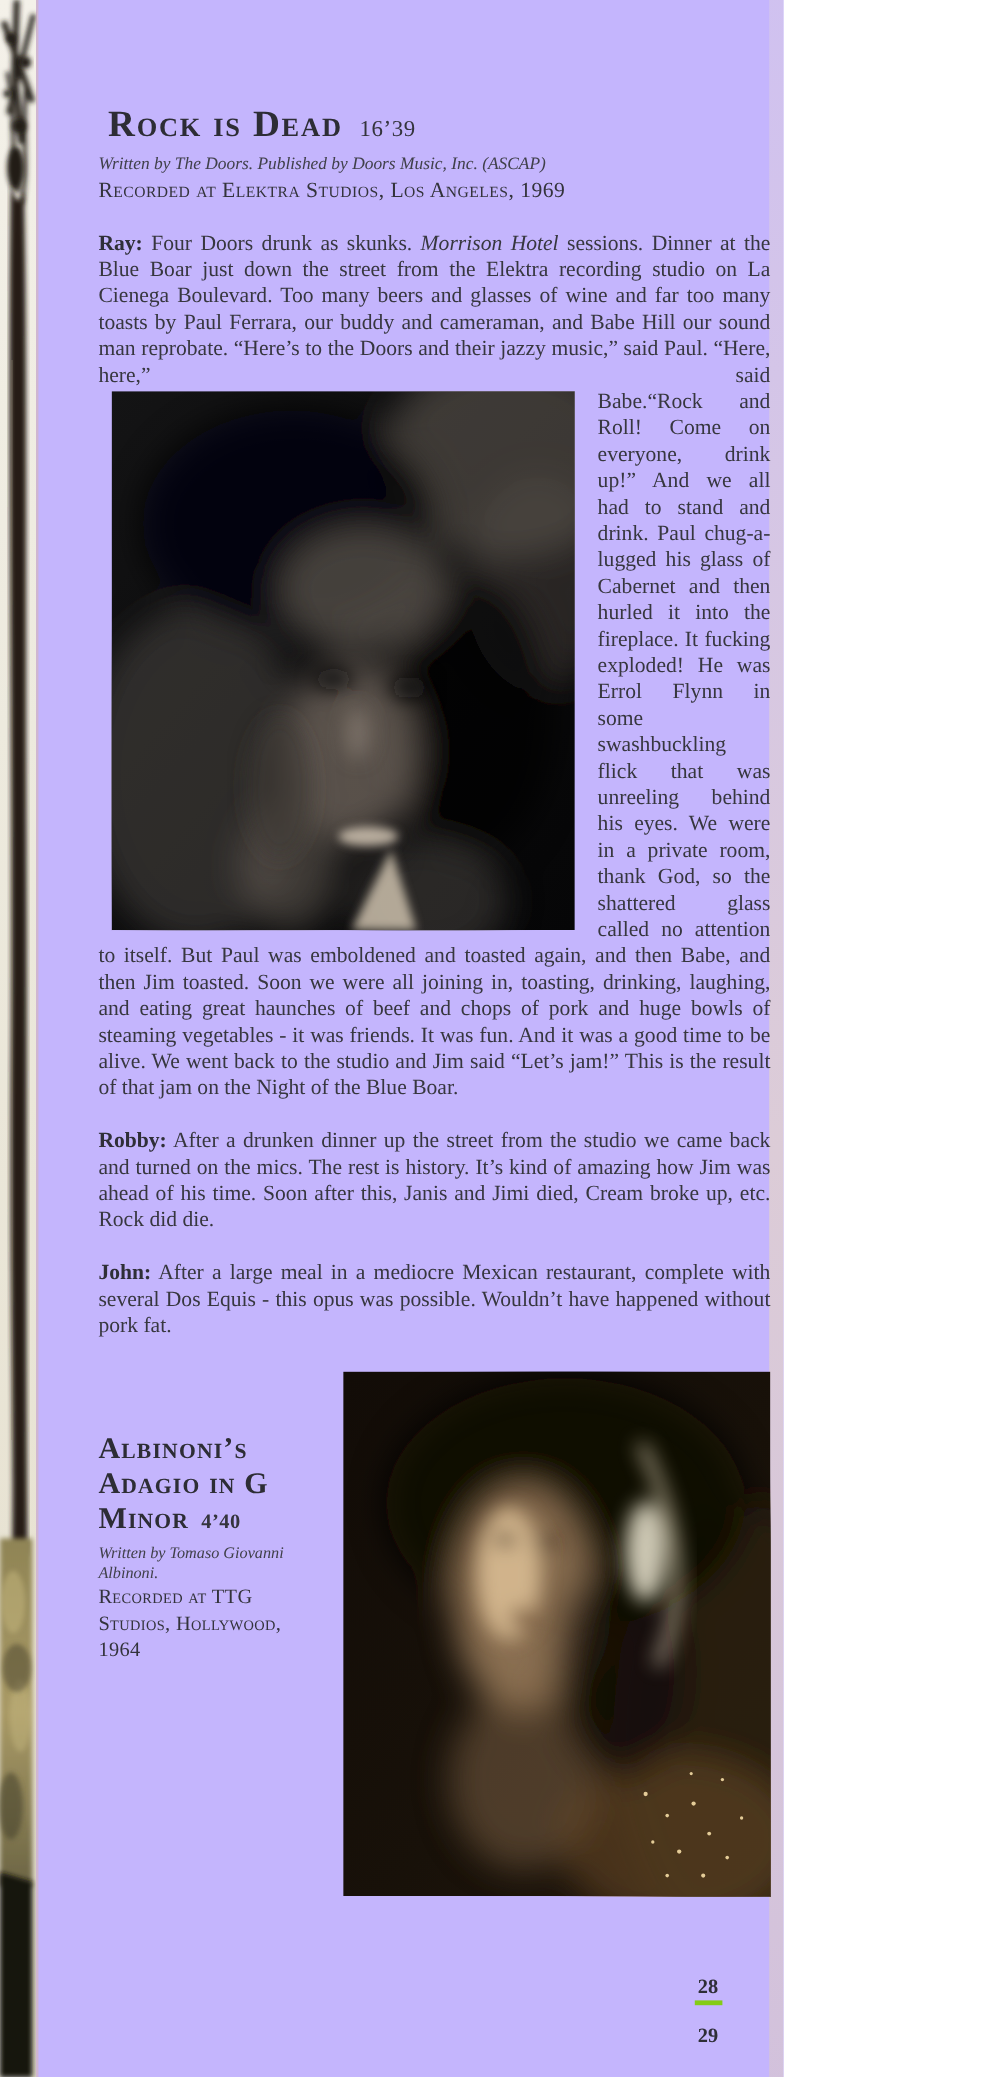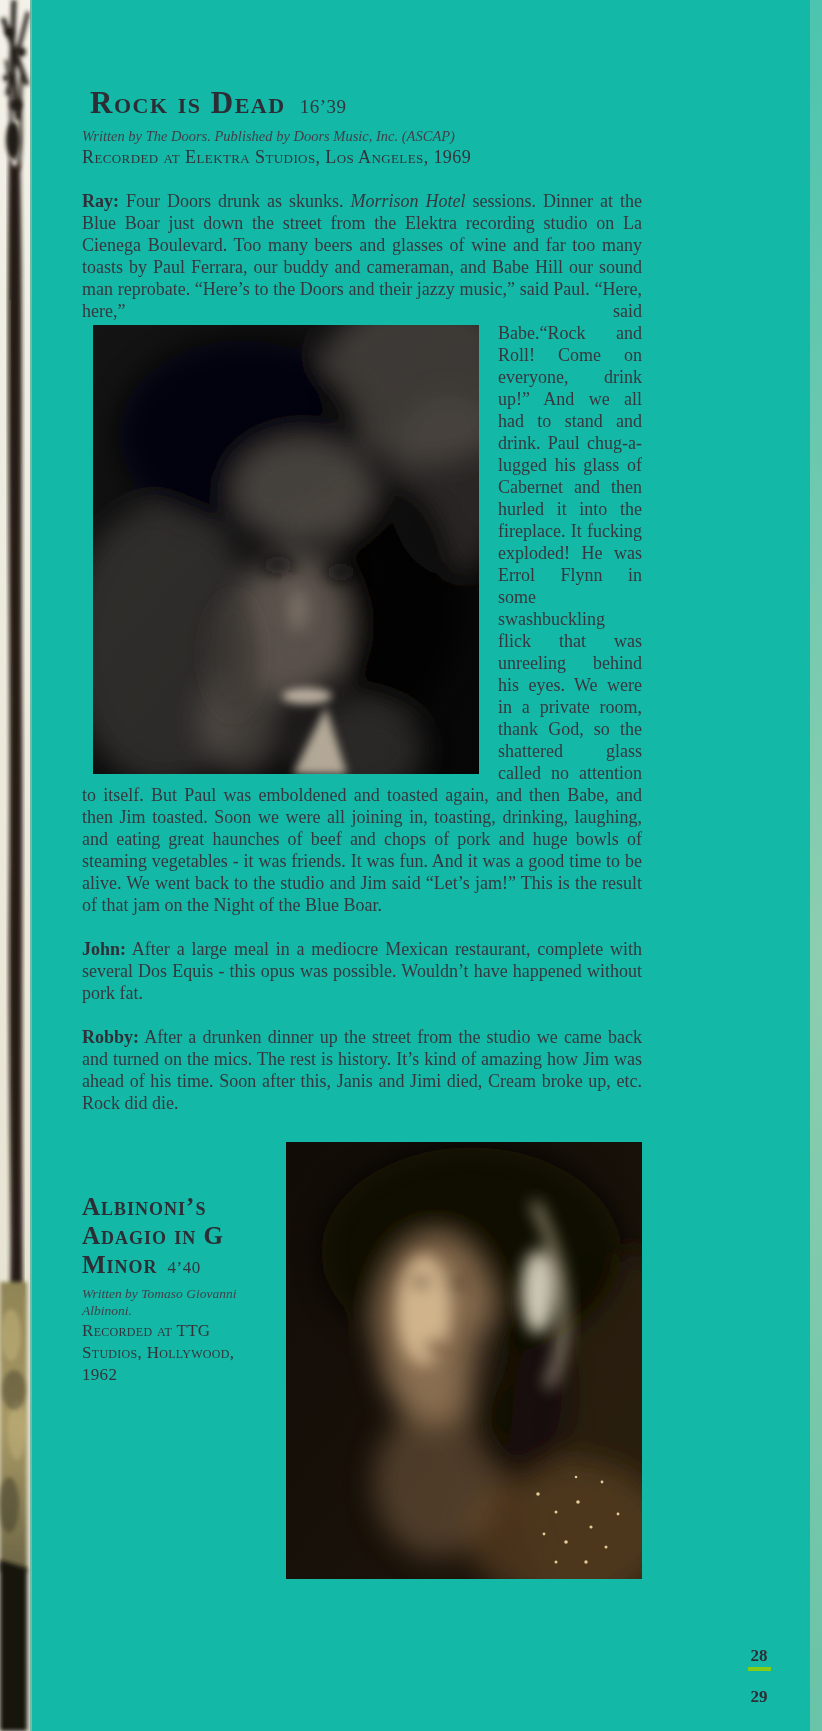--- a/index.html
+++ b/index.html
@@ -1,18 +1,18 @@
 <!DOCTYPE html>
 <html><head>
 <meta charset="utf-8">
 <style>
   html,body{margin:0;padding:0;background:#ffffff;}
   .page{
-    position:relative;width:822px;height:1731px;overflow:hidden;
-    background:#14b8a6;
+    position:relative;width:653px;height:1731px;overflow:hidden;
+    background:#c4b5fd;
     font-family:"Liberation Serif", serif;
     color:#3a3a40;
   }
   .left-strip{position:absolute;left:0;top:0;width:34px;height:1731px;}
   .right-shade{position:absolute;right:0;top:0;width:12px;height:1731px;
     background:linear-gradient(180deg,rgba(244,231,201,.25),rgba(240,223,184,.55) 55%,rgba(232,212,170,.4));}
   .content{position:absolute;left:82px;top:86px;width:560px;}
 
   .t1-title{
     font-variant:small-caps;font-weight:bold;font-size:31px;letter-spacing:1.5px;
@@ -31,21 +31,21 @@
   .photo1-float svg,.photo2-box svg{display:block;}
 
   .section2{display:flex;margin-top:28px;justify-content:space-between;}
   .sec2-left{width:334px;}
   .sec2-right{margin-left:12px;width:356px;}
   .photo2-box{width:356px;height:437px;}
   .t2-title{
     font-variant:small-caps;font-weight:bold;font-size:25px;line-height:29px;
     letter-spacing:1px;color:#2d2d35;margin:50px 0 3px 0;
   }
-  .t2-duration{font-variant:normal;font-weight:normal;font-size:17px;letter-spacing:.5px;margin-left:10px;color:#34343c;}
+  .t2-duration{font-variant:normal;font-weight:bold;font-size:17px;letter-spacing:.5px;margin-left:10px;color:#34343c;}
   .t2-credit{font-style:italic;font-size:13.5px;line-height:17px;margin:0;color:#40404a;}
   .t2-recorded{font-variant:small-caps;font-size:17px;line-height:22px;margin:1px 0 0 0;letter-spacing:.3px;color:#33333b;}
   .par2{text-align:justify;font-size:17.5px;line-height:22px;margin:19px 0 0 0;color:#37373f;}
   .par2 b{font-weight:bold;color:#2f2f37;}
 
   .page-num{
     position:absolute;right:44px;top:1645px;width:38px;text-align:center;
     font-size:17px;line-height:21px;font-weight:bold;color:#2e2e37;
   }
   .page-num .top{display:inline-block;border-bottom:4px solid #84cc16;padding:0 3px 1px 3px;}
@@ -150,29 +150,29 @@
           <ellipse cx="248" cy="247" rx="16" ry="9" fill="#0a0a0b" opacity="0.9"></ellipse>
           <ellipse cx="205" cy="285" rx="10" ry="22" fill="#9c9084" opacity="0.5"></ellipse>
         </g>
         <g filter="url(#b4)">
           <ellipse cx="214" cy="371" rx="25" ry="8" fill="#cfc2b0" opacity="0.85"></ellipse>
           <path d="M200,449 L233,382 L254,449 Z" fill="#d6c9b4" opacity="0.8"></path>
         </g>
       </svg>
         </span><span>“Rock and Roll! Come on everyone, drink up!” And we all had to stand and drink. Paul chug-a-lugged his glass of Cabernet and then hurled it into the fireplace. It fucking exploded! He was Errol Flynn in some swashbuckling flick that was unreeling behind his eyes. We were in a private room, thank God, so the shattered glass called no attention to itself.  But Paul was emboldened and toasted again, and then Babe, and then Jim toasted. Soon we were all joining in, toasting, drinking, laughing, and eating great haunches of beef and chops of pork and huge bowls of steaming vegetables - it was friends.  It was fun.  And it was a good time to be alive.  We went back to the studio and Jim said “Let’s jam!”  This is the result of that jam on the Night of the Blue Boar.</span></p>
 
+    <p class="par clr"><b>Robby:</b><span> After a drunken dinner up the street from the studio we came back and turned on the mics. The rest is history.  It’s kind of amazing how Jim was ahead of his time. Soon after this, Janis and Jimi died, Cream broke up, etc.  Rock did die.</span></p>
+
     <p class="par clr"><b>John:</b><span> After a large meal in a mediocre Mexican restaurant, complete with several Dos Equis - this opus was possible. Wouldn’t have happened without pork fat.</span></p>
-
-    <p class="par clr"><b>Robby:</b><span> After a drunken dinner up the street from the studio we came back and turned on the mics. The rest is history.  It’s kind of amazing how Jim was ahead of his time. Soon after this, Janis and Jimi died, Cream broke up, etc.  Rock did die.</span></p>
 
     <div class="section2 clr">
       <div class="sec2-left">
         <h2 class="t2-title"><span>Albinoni’s</span><br><span>Adagio in G Minor</span><span class="t2-duration">4’40</span></h2>
         <p class="t2-credit">Written by Tomaso Giovanni Albinoni.</p>
-        <p class="t2-recorded">Recorded at TTG Studios, Hollywood, 1962</p>
+        <p class="t2-recorded">Recorded at TTG Studios, Hollywood, 1964</p>
       </div>
       <div class="sec2-right">
         <div class="photo2-box">
           <svg width="356" height="437" viewBox="0 0 356 437">
             <defs>
               <filter id="c14">
                   <feGaussianBlur stdDeviation="14"></feGaussianBlur>
                 </filter>
               <filter id="c8">
                   <feGaussianBlur stdDeviation="8"></feGaussianBlur>

